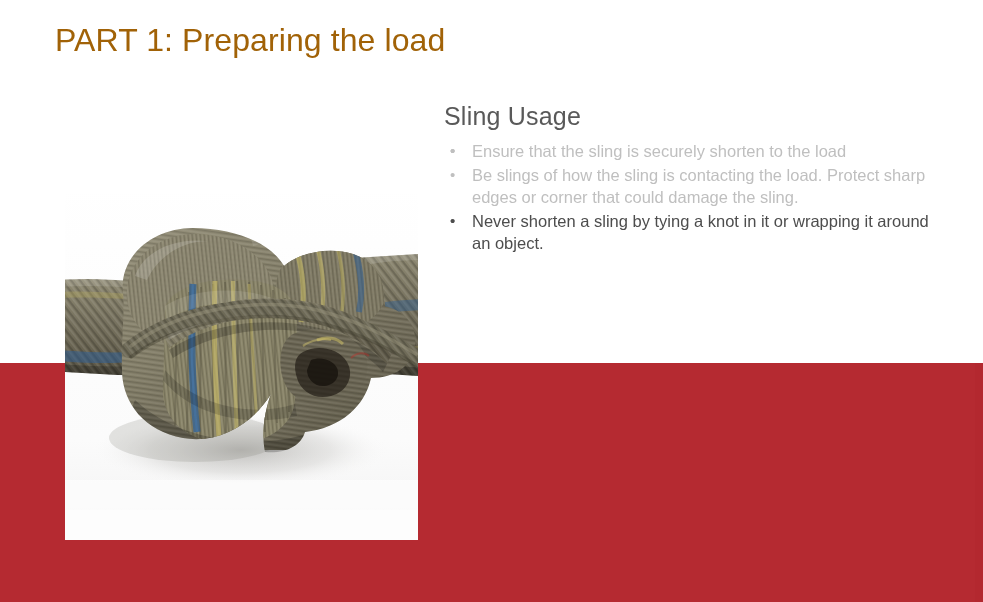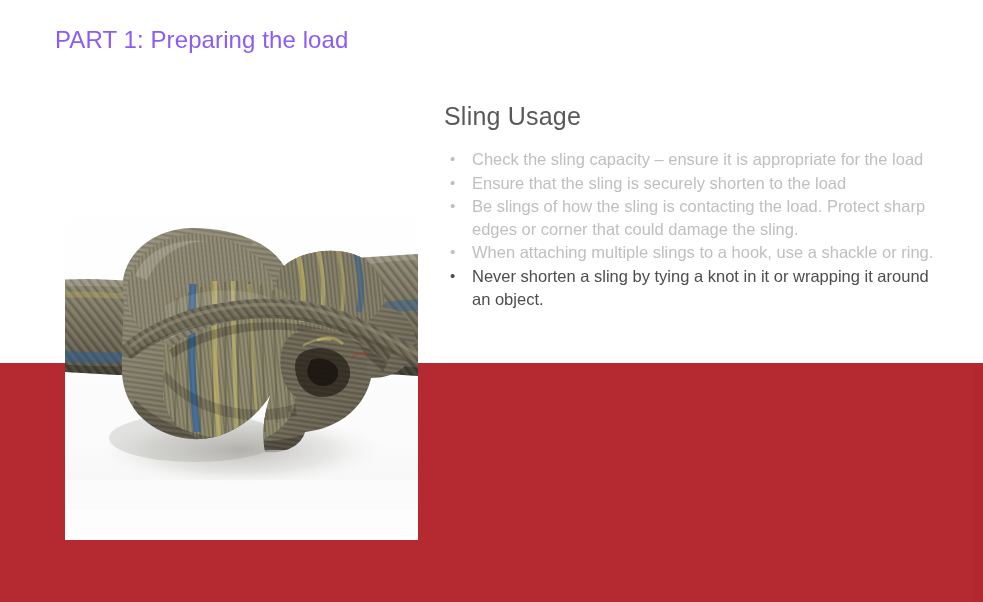--- a/index.html
+++ b/index.html
@@ -35,23 +35,23 @@
     height: 239px;
     background: #b3282f;
   }
 
   
   .slide-title {
     position: absolute;
     left: 55px;
     top: 18px;
     width: 880px;
-    font-size: 24px;
+    font-size: 32px;
     line-height: 44px;
-    color: #8b5cf6;
+    color: #a16207;
     letter-spacing: 0.1px;
     white-space: nowrap;
   }
 
   
   .picture {
     position: absolute;
     left: 65px;
     top: 180px;
     width: 353px;
@@ -69,21 +69,21 @@
   .content-col {
     position: absolute;
     left: 444px;
     top: 100px;
     width: 496px;
   }
   .content-heading {
     font-size: 25px;
     line-height: 32px;
     color: #595959;
-    margin: 0 0 16px 0;
+    margin: 0 0 8px 0;
     letter-spacing: 0.2px;
   }
   ul.bullets {
     list-style: none;
     margin: 0;
     padding: 0;
   }
   ul.bullets li {
     position: relative;
     padding-left: 28px;
@@ -293,33 +293,31 @@
       <rect x="0" y="330" width="353" height="30" fill="#fdfdfd"></rect>
     </svg>
   </div>
 
   <div class="content-col">
     <div class="content-heading">Sling Usage</div>
 
     <ul class="bullets">
       <li>
         <span class="bullet-mark">•</span>
-        <span>Check the sling capacity – ensure it is appropriate for the load</span>
       </li>
       <li>
         <span class="bullet-mark">•</span>
         <span>Ensure that the sling is securely shorten to the load</span>
       </li>
       <li>
         <span class="bullet-mark">•</span>
         <span>Be slings of how the sling is contacting the load.  Protect sharp edges or corner that could damage the sling.</span>
       </li>
       <li>
         <span class="bullet-mark">•</span>
-        <span>When attaching multiple slings to a hook, use a shackle or ring.</span>
       </li>
       <li class="emphasis">
         <span class="bullet-mark">•</span>
         <span>Never shorten a sling by tying a knot in it or wrapping it around an object.</span>
       </li>
     </ul>
   </div>
 
 </div>
 

